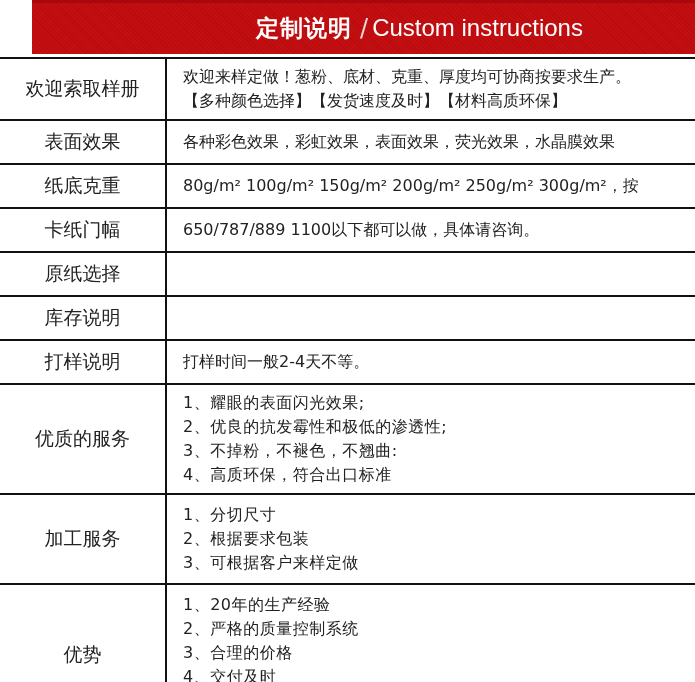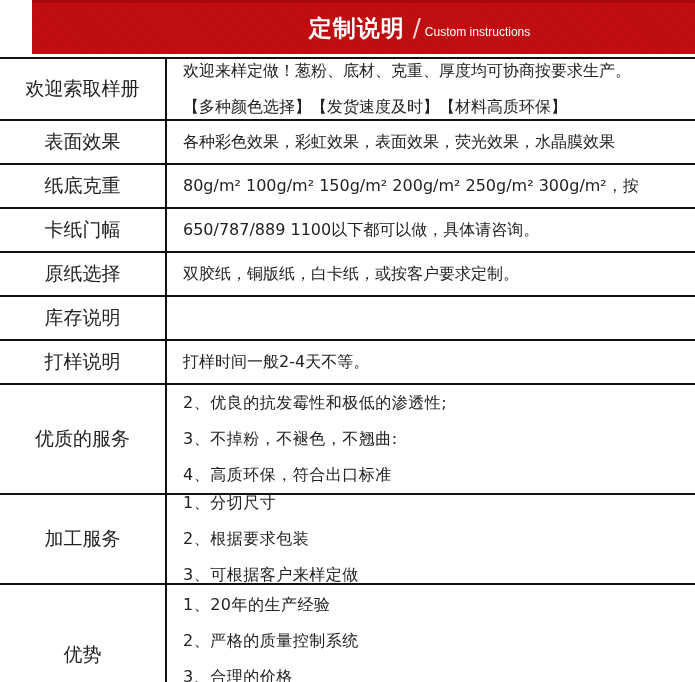--- a/index.html
+++ b/index.html
@@ -7,34 +7,34 @@
            font-family: "DejaVu Sans", "Liberation Sans", sans-serif; color: #1a1a1a; }
     .banner {
       position: absolute; left: 0; top: 0; width: 695px; height: 54px;
       background: repeating-linear-gradient(45deg, #c40f12 0px, #c40f12 2px, #b70b0e 2px, #b70b0e 3px);
       border-top: 3px solid #a8080b; box-sizing: border-box;
       display: flex; align-items: center; justify-content: center; margin-left: 32px;
     }
     .banner-inner { margin-left: 80px; display: flex; align-items: baseline; color: #fff; }
     .banner-title { font-size: 23px; font-weight: bold; letter-spacing: 1px; }
     .banner-slash { font-size: 24px; font-weight: normal; margin: 0 4px 0 8px; color: #f3d6d6; }
-    .banner-sub { font-family: "Liberation Sans", sans-serif; font-size: 12px; }
+    .banner-sub { font-family: "Liberation Sans", sans-serif; font-size: 24px; }
     .table {
       position: absolute; left: 0; top: 57px; width: 695px;
       border-top: 2px solid #111; box-sizing: border-box;
     }
     .row { display: flex; border-bottom: 2px solid #111; box-sizing: border-box; }
     .label {
       width: 167px; flex: 0 0 167px; border-right: 2px solid #111; box-sizing: border-box;
       display: flex; align-items: center; justify-content: center;
       font-size: 19px; color: #222;
     }
     .content {
       flex: 1; padding: 0 0 0 16px; display: flex; flex-direction: column; justify-content: center;
-      font-size: 16px; color: #222; white-space: nowrap; overflow: hidden; line-height: 24px; gap: 12px;
+      font-size: 16px; color: #222; white-space: nowrap; overflow: hidden; line-height: 24px;
     }
     .content .line { display: block; }
     .r0 { height: 62px; }
     .r1, .r2, .r3, .r4, .r5, .r6 { height: 44px; }
     .r7 { height: 110px; }
     .r8 { height: 90px; }
     .r9 { height: 140px; border-bottom: none; }
     .r9 .content { justify-content: flex-start; padding-top: 8px; }
     .list .line { letter-spacing: 0.5px; }
   </style>
@@ -70,36 +70,34 @@
     </div>
   </div>
   <div class="row r3">
     <div class="label">卡纸门幅</div>
     <div class="content">
       <span class="line">650/787/889  1100以下都可以做，具体请咨询。</span>
     </div>
   </div>
   <div class="row r4">
     <div class="label">原纸选择</div>
-    <div class="content">
-      <span class="line">双胶纸，铜版纸，白卡纸，或按客户要求定制。</span>
-    </div>
   </div>
   <div class="row r5">
     <div class="label">库存说明</div>
   </div>
   <div class="row r6">
     <div class="label">打样说明</div>
     <div class="content">
       <span class="line">打样时间一般2-4天不等。</span>
     </div>
   </div>
   <div class="row r7">
     <div class="label">优质的服务</div>
     <div class="content list">
+      <span class="line">1、耀眼的表面闪光效果;</span>
       <span class="line">2、优良的抗发霉性和极低的渗透性;</span>
       <span class="line">3、不掉粉，不褪色，不翘曲:</span>
       <span class="line">4、高质环保，符合出口标准</span>
     </div>
   </div>
   <div class="row r8">
     <div class="label">加工服务</div>
     <div class="content list">
       <span class="line">1、分切尺寸</span>
       <span class="line">2、根据要求包装</span>

